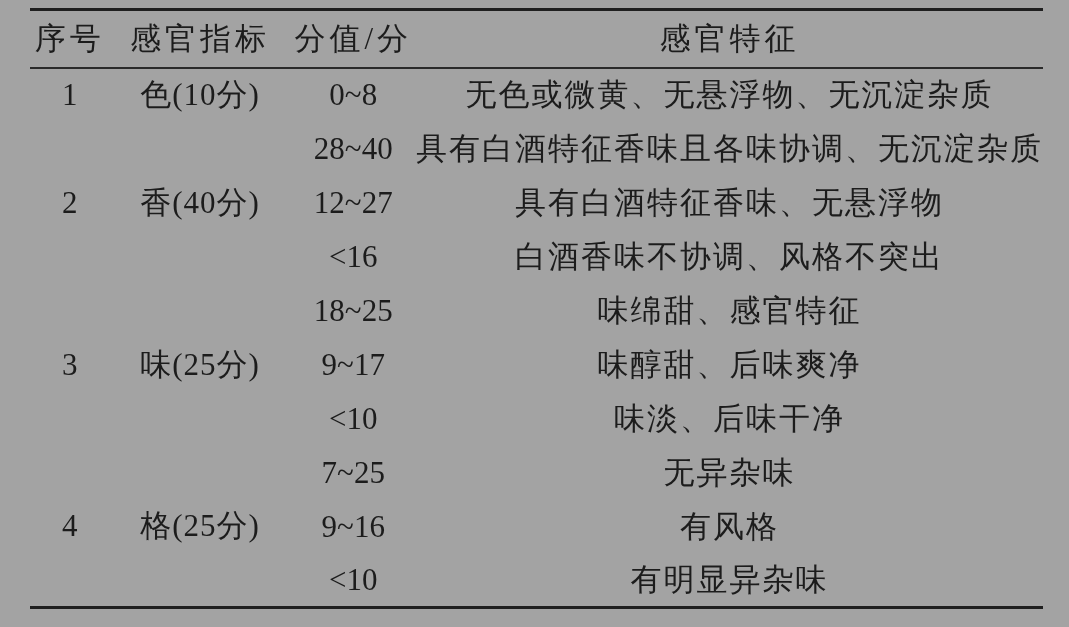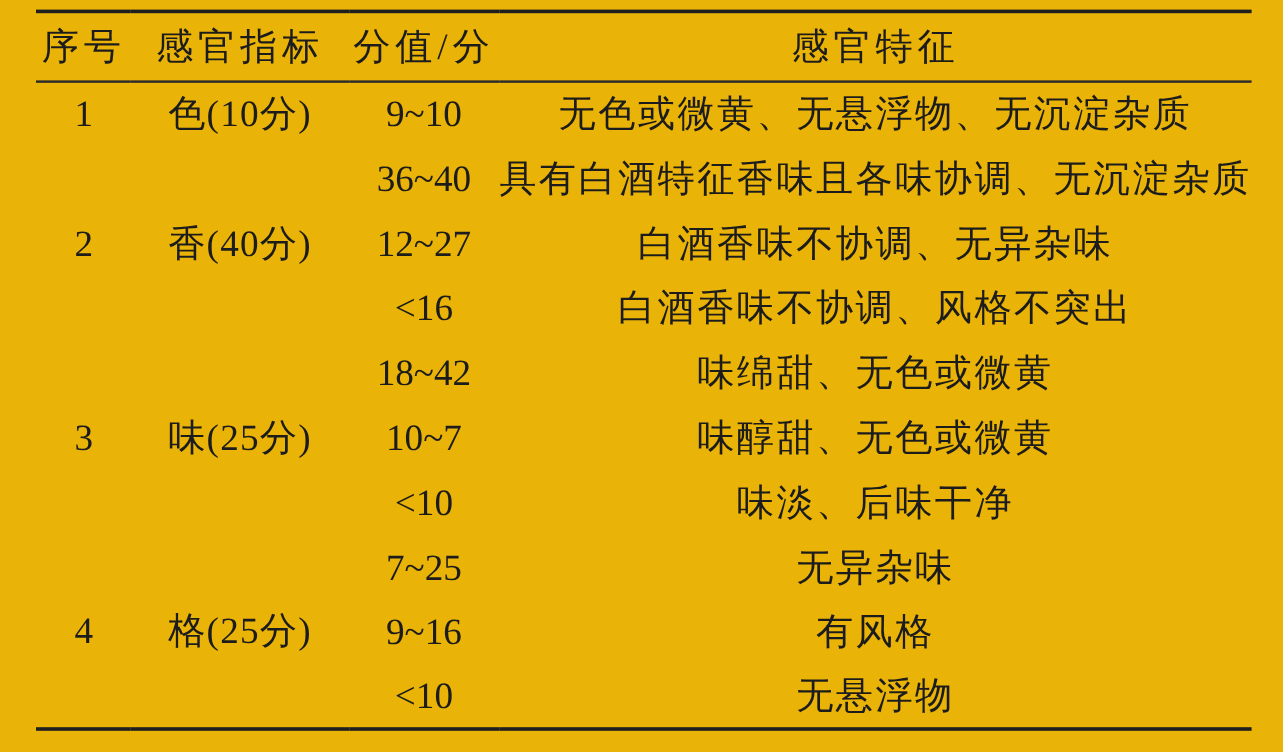--- a/index.html
+++ b/index.html
@@ -4,21 +4,21 @@
 <style>
   html, body {
     margin: 0;
     padding: 0;
     background: #ffffff;
   }
   .page {
     position: relative;
     width: 1069px;
     height: 627px;
-    background: #eab308;
+    background: #a3a3a3;
     overflow: hidden;
     font-family: "Liberation Serif", "DejaVu Serif", serif;
     color: #1c1c1c;
   }
   table.sensory {
     position: absolute;
     left: 30px;
     top: 8px;
     width: 1013px;
     border-collapse: collapse;
@@ -68,63 +68,63 @@
         <tr class="header-row">
       <th>序号</th>
       <th>感官指标</th>
       <th>分值/分</th>
       <th>感官特征</th>
     </tr>
 
     <tr class="data-row">
       <td class="no-cell">1</td>
       <td class="indicator-cell">色(10分)</td>
-      <td class="score-cell">9~10</td>
+      <td class="score-cell">0~8</td>
       <td class="feature-cell">无色或微黄、无悬浮物、无沉淀杂质</td>
     </tr>
 
     <tr class="data-row">
       <td class="no-cell" rowspan="3">2</td>
       <td class="indicator-cell" rowspan="3">香(40分)</td>
-      <td class="score-cell">36~40</td>
+      <td class="score-cell">28~40</td>
       <td class="feature-cell">具有白酒特征香味且各味协调、无沉淀杂质</td>
     </tr>
     <tr class="data-row">
       <td class="score-cell">12~27</td>
-      <td class="feature-cell">白酒香味不协调、无异杂味</td>
+      <td class="feature-cell">具有白酒特征香味、无悬浮物</td>
     </tr>
     <tr class="data-row">
       <td class="score-cell">&lt;16</td>
       <td class="feature-cell">白酒香味不协调、风格不突出</td>
     </tr>
 
     <tr class="data-row">
       <td class="no-cell" rowspan="3">3</td>
       <td class="indicator-cell" rowspan="3">味(25分)</td>
-      <td class="score-cell">18~42</td>
-      <td class="feature-cell">味绵甜、无色或微黄</td>
+      <td class="score-cell">18~25</td>
+      <td class="feature-cell">味绵甜、感官特征</td>
     </tr>
     <tr class="data-row">
-      <td class="score-cell">10~7</td>
-      <td class="feature-cell">味醇甜、无色或微黄</td>
+      <td class="score-cell">9~17</td>
+      <td class="feature-cell">味醇甜、后味爽净</td>
     </tr>
     <tr class="data-row">
       <td class="score-cell">&lt;10</td>
       <td class="feature-cell">味淡、后味干净</td>
     </tr>
 
     <tr class="data-row">
       <td class="no-cell" rowspan="3">4</td>
       <td class="indicator-cell" rowspan="3">格(25分)</td>
       <td class="score-cell">7~25</td>
       <td class="feature-cell">无异杂味</td>
     </tr>
     <tr class="data-row">
       <td class="score-cell">9~16</td>
       <td class="feature-cell">有风格</td>
     </tr>
     <tr class="data-row">
       <td class="score-cell">&lt;10</td>
-      <td class="feature-cell">无悬浮物</td>
+      <td class="feature-cell">有明显异杂味</td>
     </tr>
   </tbody>
     </table>
 </div>
 
 </body></html>

